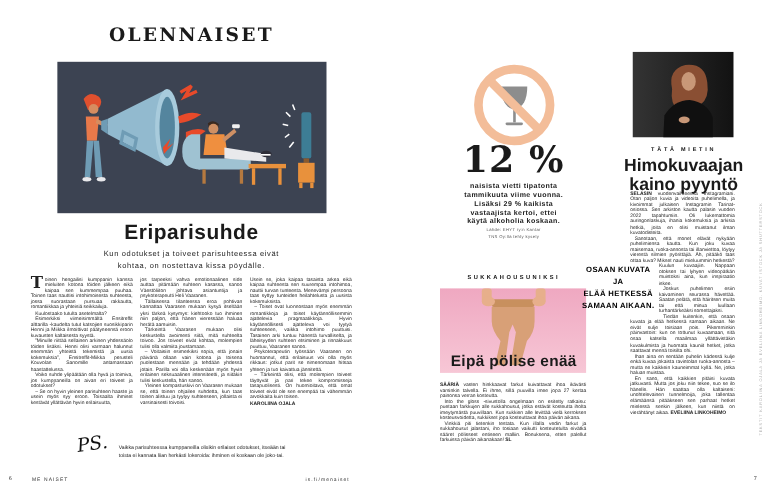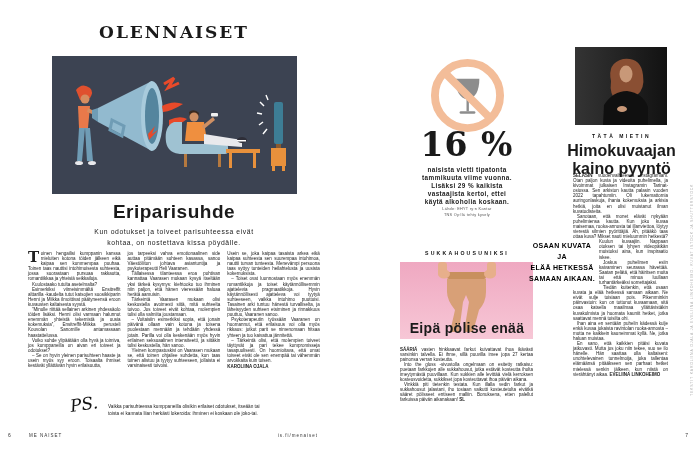--- a/index.html
+++ b/index.html
@@ -165,21 +165,21 @@
 
 <div class="abs no-icon">
   <svg width="77" height="77" viewBox="0 0 78 78">
     <circle cx="39" cy="39" r="33" fill="none" stroke="#f3bd99" stroke-width="8"></circle>
     <path d="M27,22 L51,22 C51,34 47,42 39,43 C31,42 27,34 27,22 Z" fill="#8d8d8d"></path>
     <rect x="38" y="43" width="2.4" height="12" fill="#8d8d8d"></rect>
     <rect x="31" y="55" width="16" height="2.6" rx="1.3" fill="#8d8d8d"></rect>
     <line x1="17" y1="17" x2="61" y2="61" stroke="#f3bd99" stroke-width="8"></line>
   </svg>
 </div>
-<div class="abs stat-value">16 %</div>
+<div class="abs stat-value">12 %</div>
 <div class="abs stat-text">naisista vietti tipatonta
 tammikuuta viime vuonna.
 Lisäksi 29 % kaikista
 vastaajista kertoi, ettei
 käytä alkoholia koskaan.</div>
 <div class="abs stat-source">Lähde: EHYT ry:n Kantar
 TNS Oy:llä tehty kysely</div>
 
 <div class="abs kicker tights-kicker">SUKKAHOUSUNIKSI</div>
 <div class="abs tights-photo">

